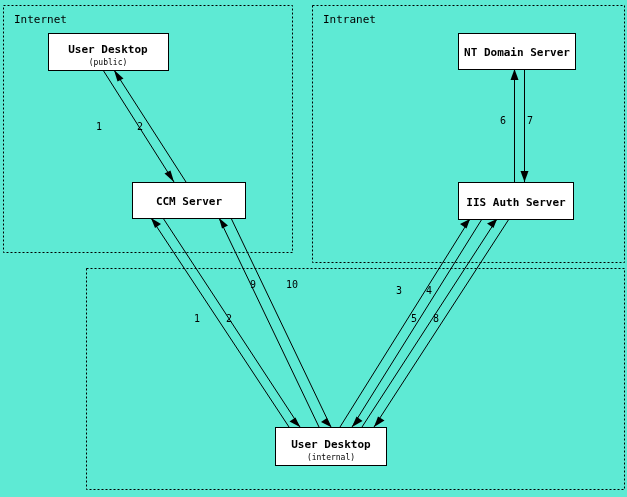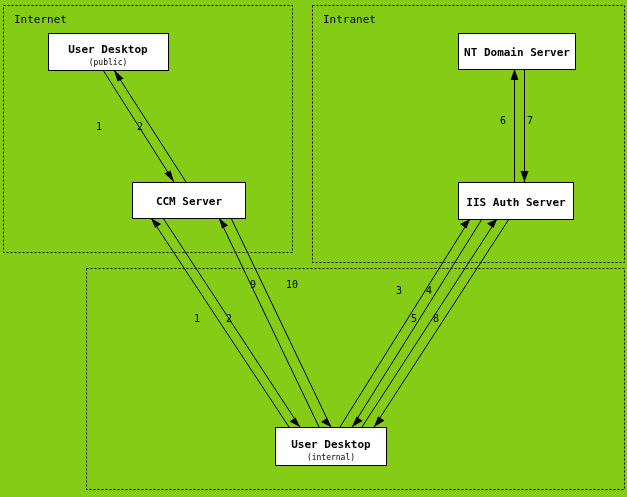--- a/index.html
+++ b/index.html
@@ -8,21 +8,21 @@
     padding: 0;
     background: #ffffff;
   }
   body {
     font-family: "DejaVu Sans Mono", monospace;
   }
   #canvas {
     position: relative;
     width: 627px;
     height: 497px;
-    background: #84cc16;
+    background: #5eead4;
     overflow: hidden;
   }
   #diagram-svg {
     position: absolute;
     left: 0;
     top: 0;
     width: 627px;
     height: 497px;
   }
   .zone-label {

